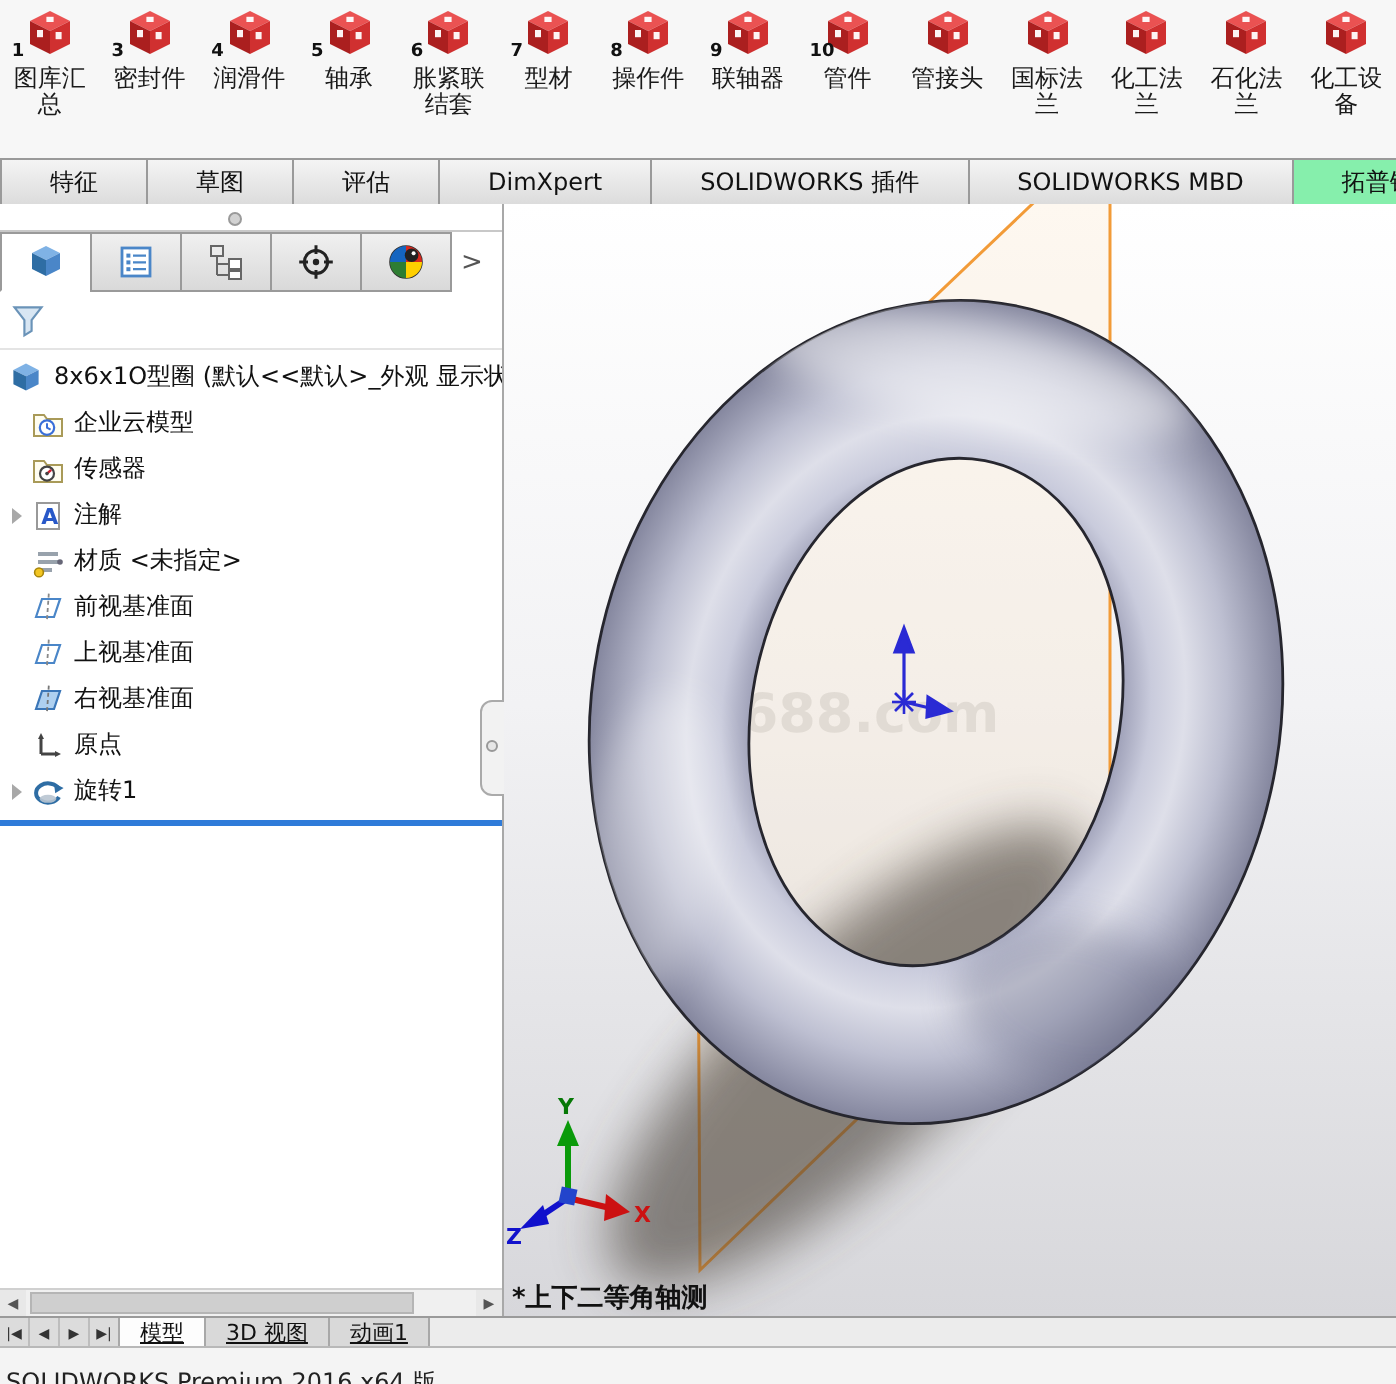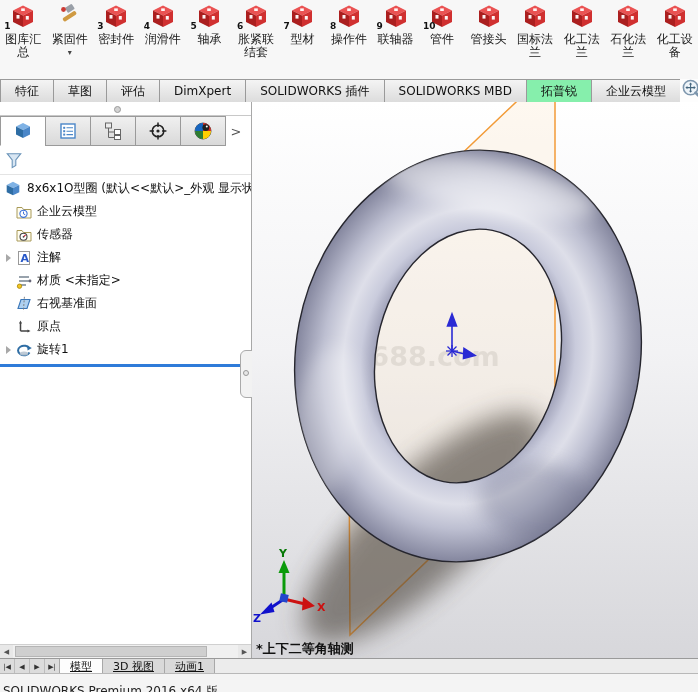--- a/index.html
+++ b/index.html
@@ -11,21 +11,21 @@
   .tb-item{flex:1 1 0;display:flex;flex-direction:column;align-items:center;padding-top:4px;
            cursor:pointer;position:relative;}
   .tb-iconwrap{position:relative;width:26px;height:26px;}
   .tb-iconwrap svg{width:24px;height:24px;display:block;margin:0 auto;}
   .tb-num{position:absolute;left:-6px;bottom:-1px;font-size:9px;font-weight:bold;color:#111;}
   .tb-label{font-size:12px;line-height:13px;text-align:center;white-space:pre-line;margin-top:3px;color:#1a1a1a;}
   .tb-drop{font-size:8px;color:#444;margin-top:2px;}
   
   #ribbonrow{position:absolute;left:0;top:79px;width:698px;height:23px;background:#fafafa;
              border-bottom:1px solid #b0b0b0;display:flex;align-items:stretch;}
-  .rtab{padding:0 14px;font-size:12px;display:flex;align-items:center;background:linear-gradient(#f4f4f4,#dcdcdc);
+  .rtab{padding:0 24px;font-size:12px;display:flex;align-items:center;background:linear-gradient(#f4f4f4,#dcdcdc);
         border:1px solid #9a9a9a;border-bottom:none;margin-right:-1px;cursor:pointer;white-space:nowrap;}
   .rtab.active{background:#86efac;}
   #hud{margin-left:auto;display:flex;align-items:center;gap:8px;padding-right:4px;background:#fdfdfd;}
   #hud svg{width:25px;height:25px;cursor:pointer;}
   
   #leftpanel{position:absolute;left:0;top:102px;width:252px;height:556px;background:#fff;
              border-right:1px solid #a8a8a8;box-sizing:border-box;}
   .panel-grip{height:13px;position:relative;cursor:pointer;}
   .panel-grip .dot{position:absolute;left:114px;top:4px;width:7px;height:7px;border-radius:50%;
                    background:#d2d2d2;border:1px solid #9a9a9a;box-sizing:border-box;}
@@ -194,29 +194,20 @@
           <use href="#sym-cube"></use>
         </svg>
     <span class="tb-num">1</span>
       </div>
     <div class="tb-label">图库汇
 总</div>
   </div>
   <div class="tb-item">
     <div class="tb-iconwrap">
         <svg>
-          <use href="#sym-tool"></use>
-        </svg>
-      </div>
-    <div class="tb-label">紧固件</div>
-    <div class="tb-drop">▾</div>
-  </div>
-  <div class="tb-item">
-    <div class="tb-iconwrap">
-        <svg>
           <use href="#sym-cube"></use>
         </svg>
     <span class="tb-num">3</span>
       </div>
     <div class="tb-label">密封件</div>
   </div>
   <div class="tb-item">
     <div class="tb-iconwrap">
         <svg>
           <use href="#sym-cube"></use>
@@ -419,20 +410,34 @@
           <use href="#t-ann"></use>
         </svg>
       <span class="tlabel">注解</span>
     </div>
     <div class="trow">
       <span class="arrow-spacer"></span>
       <svg class="i16">
           <use href="#t-mat"></use>
         </svg>
       <span class="tlabel">材质 &lt;未指定&gt;</span>
+    </div>
+    <div class="trow">
+      <span class="arrow-spacer"></span>
+      <svg class="i16">
+          <use href="#t-plane"></use>
+        </svg>
+      <span class="tlabel">前视基准面</span>
+    </div>
+    <div class="trow">
+      <span class="arrow-spacer"></span>
+      <svg class="i16">
+          <use href="#t-plane"></use>
+        </svg>
+      <span class="tlabel">上视基准面</span>
     </div>
     <div class="trow">
       <span class="arrow-spacer"></span>
       <svg class="i16">
           <use href="#t-plane-sel"></use>
         </svg>
       <span class="tlabel">右视基准面</span>
     </div>
     <div class="trow">
       <span class="arrow-spacer"></span>

